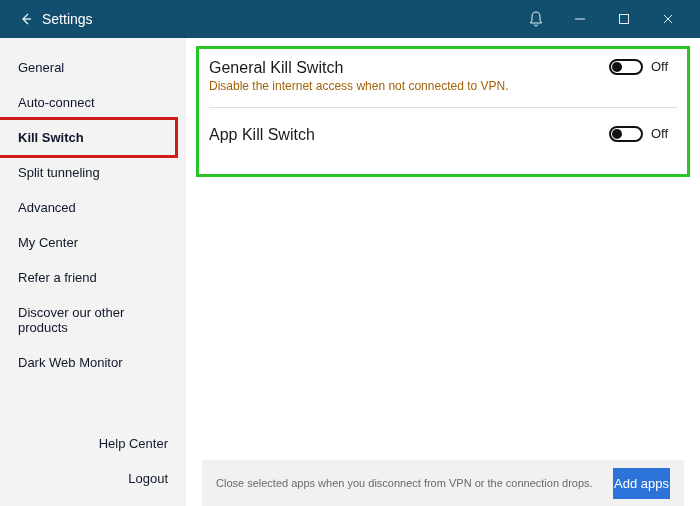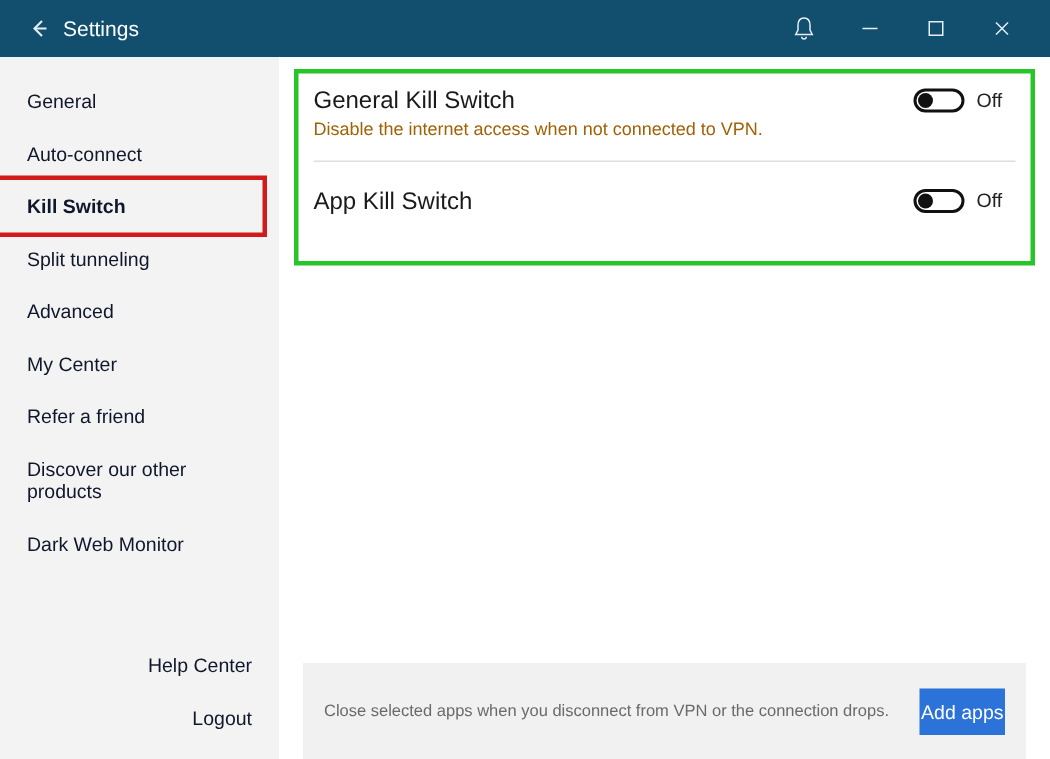--- a/index.html
+++ b/index.html
@@ -19,21 +19,21 @@
     .green-frame { border: 3px solid #28c528; padding: 6px 10px 20px 10px; margin: -4px -6px 0 -6px; }
     .setting-row { display: flex; align-items: flex-start; padding: 4px 0 10px 0; }
     .setting-text { flex: 1; }
     .setting-title { font-size: 16px; color: #1a1a1a; font-weight: 400; }
     .setting-desc { font-size: 12px; color: #a16207; margin-top: 2px; }
     .toggle-wrap { display: flex; align-items: flex-start; gap: 8px; margin-left: 11px; }
     .toggle { width: 34px; height: 16px; border: 2px solid #111; border-radius: 10px; position: relative; }
     .toggle .knob { position: absolute; left: 1px; top: 1px; width: 10px; height: 10px; background: #111; border-radius: 50%; }
     .toggle-label { font-size: 13px; color: #222; width: 26px; }
     .divider { height: 1px; background: #ddd; margin: 4px 0 14px 0; }
-    .footer-bar { margin-top: auto; height: 64px; background: #f1f1f1; display: flex; align-items: center; padding: 0 14px; font-size: 11px; color: #6a6a6a; }
+    .footer-bar { margin-top: auto; height: 46px; background: #f1f1f1; display: flex; align-items: center; padding: 0 14px; font-size: 11px; color: #6a6a6a; }
     .footer-bar .msg { flex: 1; line-height: 1.3; padding-right: 20px; }
     .add-btn { background: #2b72d9; color: #fff; padding: 8px 1px; font-size: 13px; border: none; cursor: pointer; }
     svg { display: block; }
   </style>
 </head>
 <body>
 
 <div class="titlebar">
   <div class="back">
     <svg width="14" height="14" viewBox="0 0 14 14">

